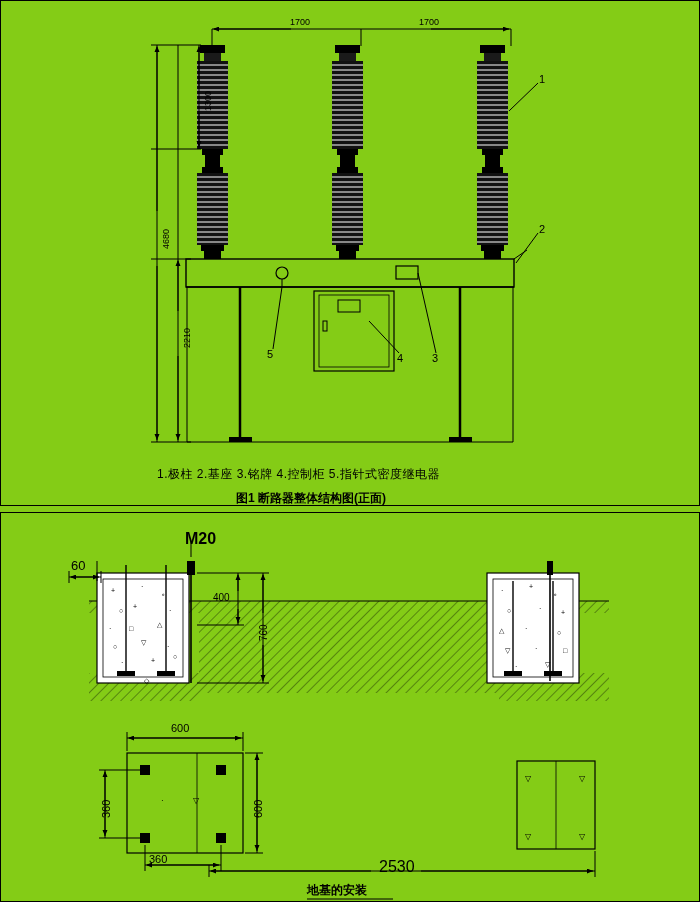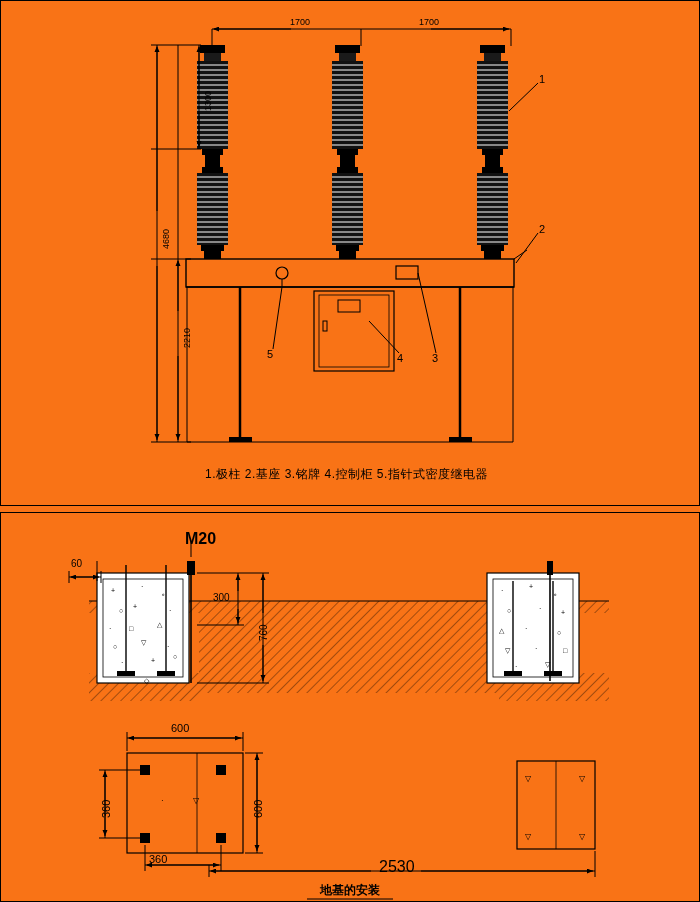--- a/index.html
+++ b/index.html
@@ -1,23 +1,23 @@
 <!DOCTYPE html>
 <html><head>
 <meta charset="utf-8">
 <style>
   html,body{margin:0;padding:0;background:#fff;}
   body{font-family:"Liberation Sans","DejaVu Sans",sans-serif;color:#000;}
-  #page{position:relative;width:700px;height:902px;overflow:hidden;background:#f97316;}
+  #page{position:relative;width:700px;height:902px;overflow:hidden;background:#84cc16;}
   .panel{position:absolute;left:0;width:700px;box-sizing:border-box;border:1px solid #000;}
   #panel-top{top:0;height:506px;}
   #panel-bottom{top:512px;height:390px;}
   .lbl{position:absolute;font-size:9px;line-height:1;white-space:nowrap;}
   .lbl.v{transform-origin:0 0;}
-  .legend{position:absolute;font-size:12px;white-space:nowrap;letter-spacing:.5px;margin-left:48px;}
+  .legend{position:absolute;font-size:12px;white-space:nowrap;letter-spacing:.5px;}
   svg{position:absolute;left:0;top:0;overflow:visible;}
   .fig-title{position:absolute;font-size:12px;font-weight:bold;white-space:nowrap;}
 </style>
 </head>
 <body>
 
 <div id="page">
 
   <div class="panel" id="panel-top">
 
@@ -252,20 +252,21 @@
     <div class="lbl v" style="left:161px;top:248px;transform:rotate(-90deg);">4680</div>
     <div class="lbl v" style="left:182px;top:347px;transform:rotate(-90deg);">2210</div>
 
     <div class="lbl" style="left:538px;top:73px;font-size:11px;">1</div>
     <div class="lbl" style="left:538px;top:223px;font-size:11px;">2</div>
     <div class="lbl" style="left:431px;top:352px;font-size:11px;">3</div>
     <div class="lbl" style="left:396px;top:352px;font-size:11px;">4</div>
     <div class="lbl" style="left:266px;top:348px;font-size:11px;">5</div>
 
     <div class="legend" style="left:156px;top:465px;">1.极柱   2.基座   3.铭牌   4.控制柜   5.指针式密度继电器</div>
+    <div class="fig-title" style="left:235px;top:489px;">图1 断路器整体结构图(正面)</div>
   </div>
 
   <div class="panel" id="panel-bottom">
 
     <svg width="700" height="390">
       <defs>
         <marker id="ar2" markerWidth="7" markerHeight="7" refX="6" refY="2.5" orient="auto">
           <path d="M0,0 L6,2.5 L0,5 z" fill="#000"></path>
         </marker>
         <marker id="arb2" markerWidth="7" markerHeight="7" refX="1" refY="2.5" orient="auto">
@@ -402,26 +403,26 @@
       <line x1="208" y1="358" x2="594" y2="358" stroke="#000" stroke-width="1"></line>
       <line x1="208" y1="352" x2="208" y2="364" stroke="#000" stroke-width="1"></line>
       <line x1="594" y1="338" x2="594" y2="364" stroke="#000" stroke-width="1"></line>
       <line x1="210" y1="358" x2="370" y2="358" stroke="#000" stroke-width="1" marker-start="url(#arb2)"></line>
       <line x1="420" y1="358" x2="592" y2="358" stroke="#000" stroke-width="1" marker-end="url(#ar2)"></line>
 
       <line x1="306" y1="386" x2="392" y2="386" stroke="#000" stroke-width="1"></line>
     </svg>
 
     <div class="lbl" style="left:184px;top:18px;font-size:16px;font-weight:bold;">M20</div>
-    <div class="lbl" style="left:70px;top:46px;font-size:10px;">60</div>
-    <div class="lbl" style="left:212px;top:80px;font-size:10px;">300</div>
+    <div class="lbl" style="left:70px;top:46px;font-size:13px;">60</div>
+    <div class="lbl" style="left:212px;top:80px;font-size:10px;">400</div>
     <div class="lbl v" style="left:258px;top:128px;transform:rotate(-90deg);font-size:10px;">760</div>
 
     <div class="lbl" style="left:170px;top:210px;font-size:11px;">600</div>
     <div class="lbl v" style="left:252px;top:305px;transform:rotate(-90deg);font-size:11px;">600</div>
     <div class="lbl v" style="left:100px;top:305px;transform:rotate(-90deg);font-size:11px;">360</div>
     <div class="lbl" style="left:148px;top:341px;font-size:11px;">360</div>
     <div class="lbl" style="left:378px;top:346px;font-size:16px;">2530</div>
 
-    <div class="fig-title" style="left:306px;top:369px;margin-left:13px;">地基的安装</div>
+    <div class="fig-title" style="left:306px;top:369px;">地基的安装</div>
   </div>
 
 </div>
 
 </body></html>

